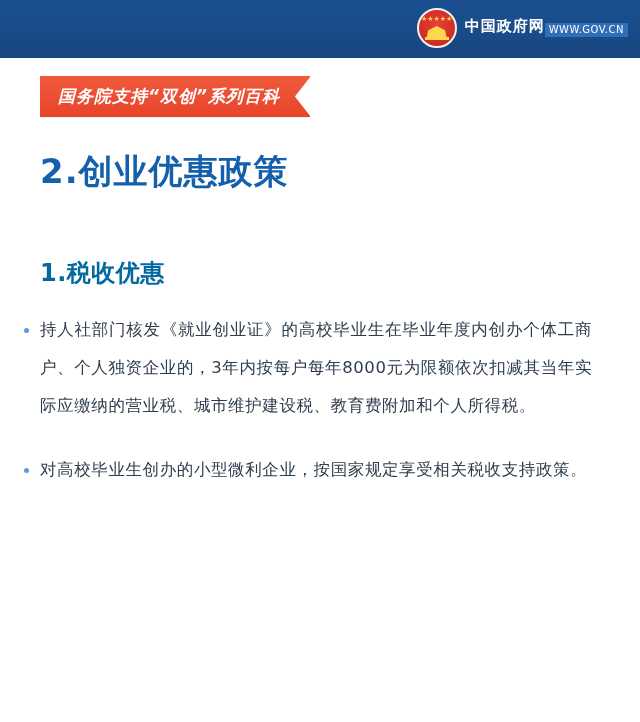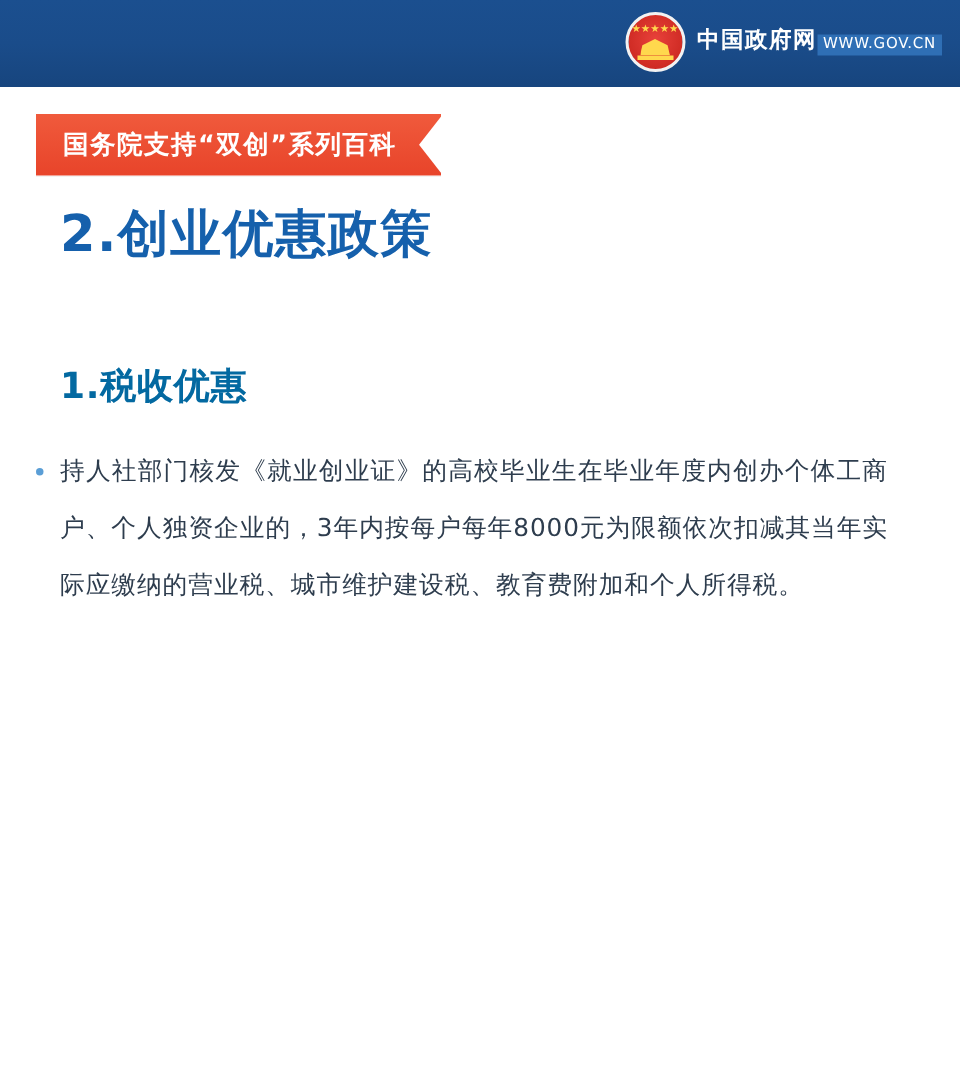--- a/index.html
+++ b/index.html
@@ -98,21 +98,22 @@
     width: 640px;
     height: 664px;
     background: #ffffff;
     box-sizing: border-box;
   }
 
   
   .ribbon-wrap {
     position: relative;
     margin-top: 18px;
-    padding-left: 24px;
+    padding-left: 40px;
+    font-style: italic;
   }
   .ribbon {
     display: inline-block;
     position: relative;
     background: linear-gradient(180deg, #f05a3c 0%, #e8442a 100%);
     color: #ffffff;
     font-size: 17px;
     font-weight: bold;
     letter-spacing: 1px;
     padding: 9px 30px 9px 18px;
@@ -124,21 +125,21 @@
     right: -1px;
     top: 0;
     bottom: 0;
     width: 16px;
     background: #ffffff;
     clip-path: polygon(100% 0%, 100% 100%, 0% 50%);
   }
 
   .main-title {
     padding-left: 40px;
-    margin-top: 16px;
+    margin-top: 32px;
     color: #1560ac;
     font-size: 34px;
     font-weight: bold;
     letter-spacing: 1px;
     font-family: "DejaVu Sans", "Liberation Sans", sans-serif;
   }
 
   .section-title {
     padding-left: 40px;
     margin-top: 62px;
@@ -198,15 +199,16 @@
   <div class="ribbon-wrap">
     <div class="ribbon">国务院支持“双创”系列百科</div>
   </div>
 
   <div class="main-title">2.创业优惠政策</div>
 
   <div class="section-title">1.税收优惠</div>
 
   <div class="bullets">
     <div class="bullet">持人社部门核发《就业创业证》的高校毕业生在毕业年度内创办个体工商户、个人独资企业的，3年内按每户每年8000元为限额依次扣减其当年实际应缴纳的营业税、城市维护建设税、教育费附加和个人所得税。</div>
+    <div class="bullet">对高校毕业生创办的小型微利企业，按国家规定享受相关税收支持政策。</div>
   </div>
 
 </div>
 
 </body></html>

